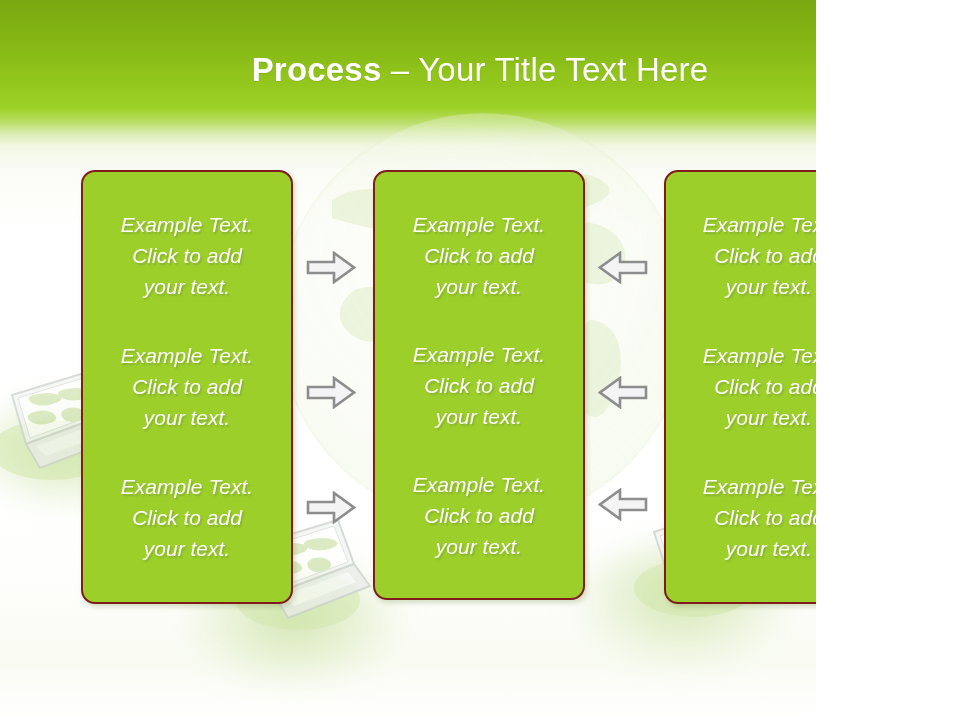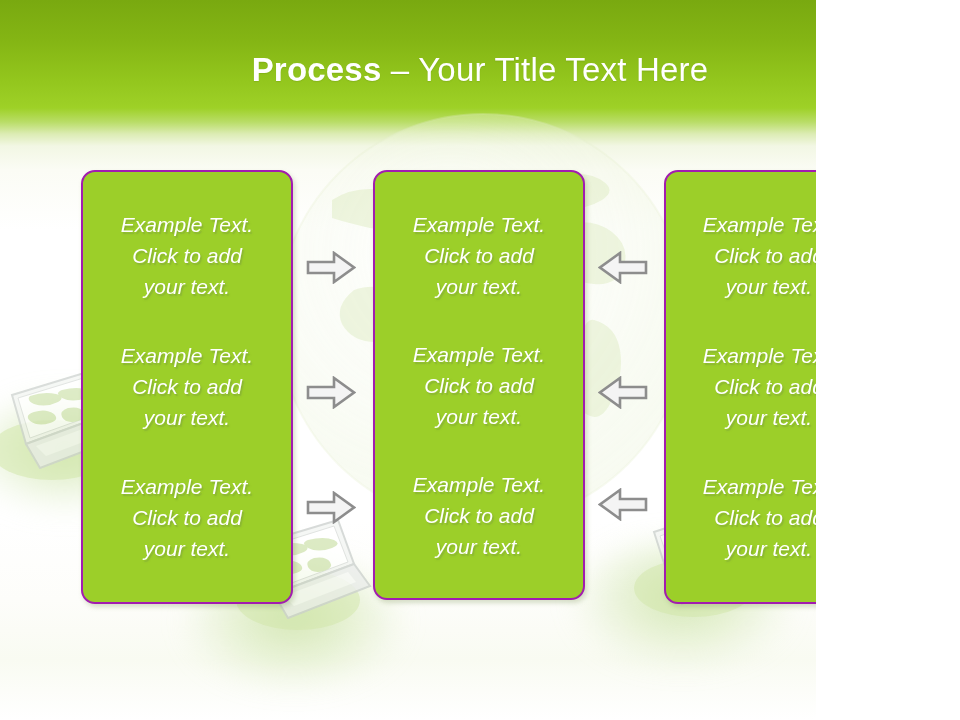--- a/index.html
+++ b/index.html
@@ -96,21 +96,21 @@
     text-shadow: 0 1px 1px rgba(90,130,10,0.25);
   }
   .title .t-strong { font-weight: bold; }
   .title .t-rest { font-weight: normal; }
 
   
   .panel {
     position: absolute;
     box-sizing: border-box;
     background: #9ccf29;
-    border: 2px solid #a21caf;
+    border: 2px solid #7f1d1d;
     border-radius: 14px;
     box-shadow: 2px 3px 5px rgba(110,140,70,0.28);
     display: flex;
     flex-direction: column;
     justify-content: flex-start;
     align-items: center;
     padding-top: 37px;
   }
   .panel-1 { left: 81px;  top: 170px; width: 212px; height: 434px; }
   .panel-2 { left: 373px; top: 170px; width: 212px; height: 430px; }

